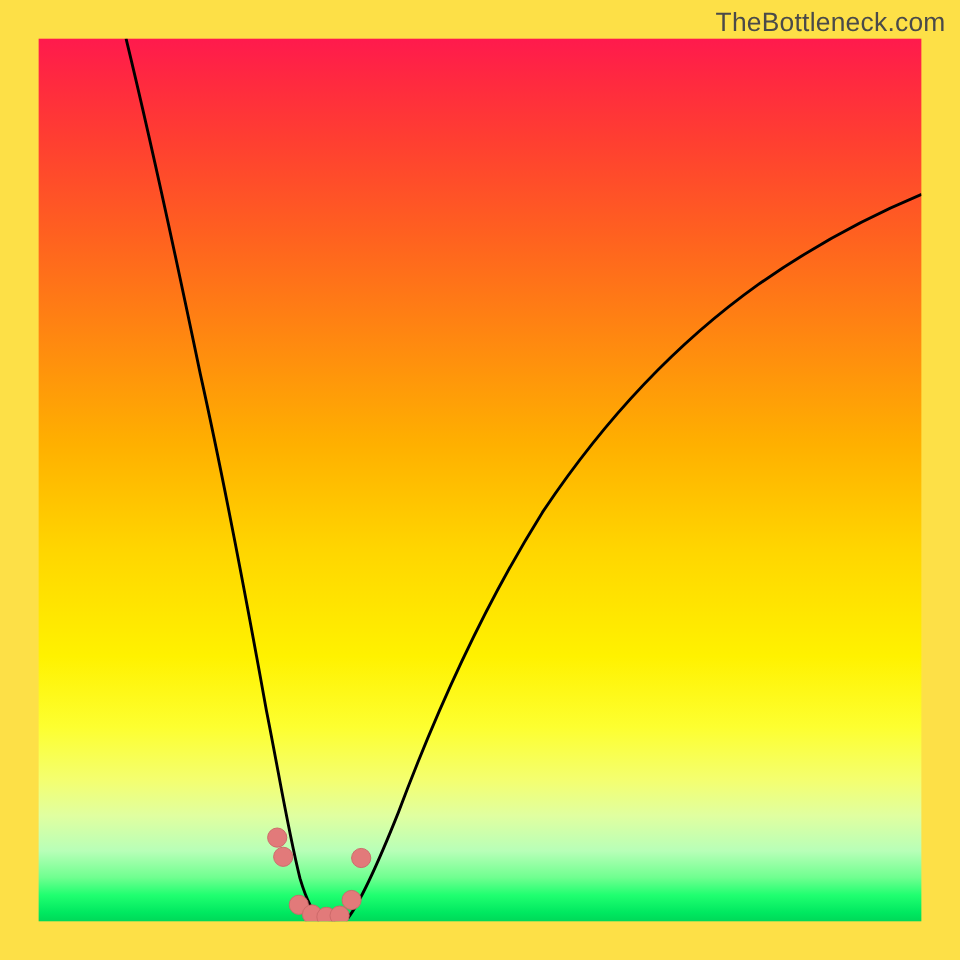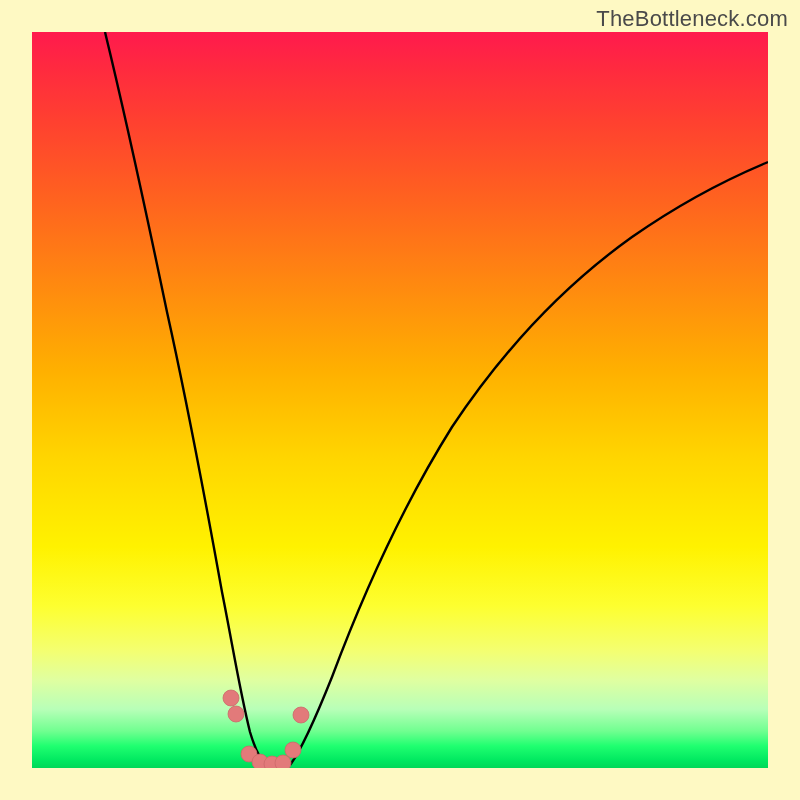--- a/index.html
+++ b/index.html
@@ -7,21 +7,21 @@
     padding: 0;
     width: 800px;
     height: 800px;
     background: #000;
     font-family: Arial, Helvetica, sans-serif;
     overflow: hidden;
   }
   .frame {
     position: absolute;
     inset: 0;
-    background: #fef9c3;
+    background: #fde047;
   }
   .plot-area {
     position: absolute;
     left: 32px;
     top: 32px;
     width: 736px;
     height: 736px;
     overflow: hidden;
   }
   .gradient-bg {

